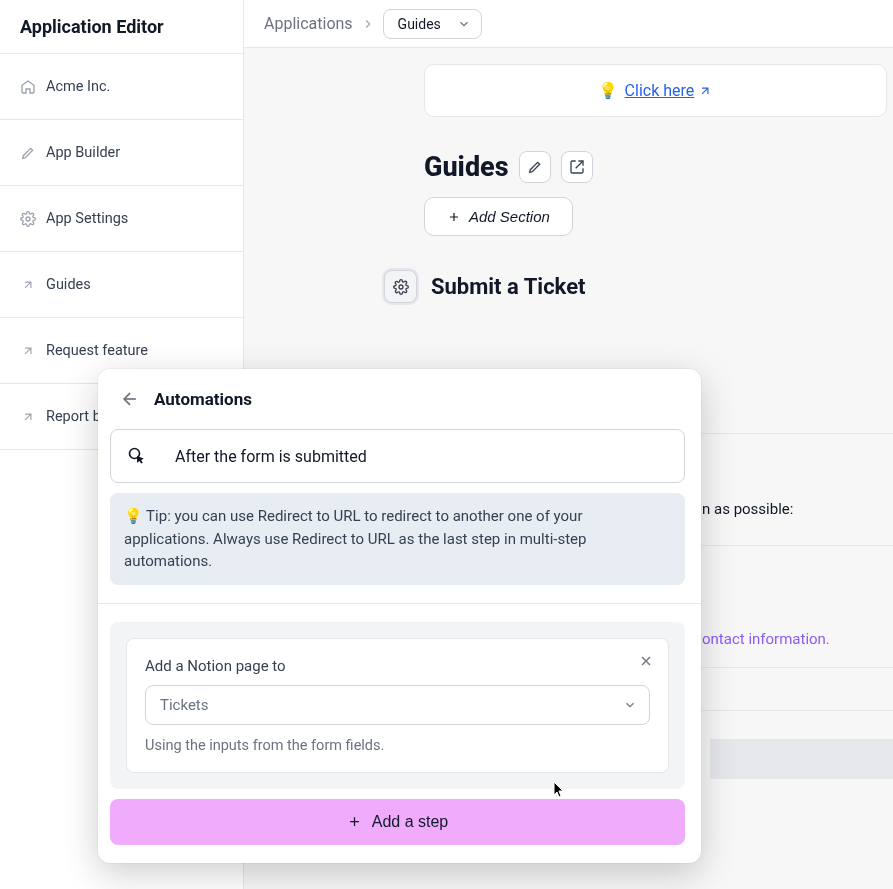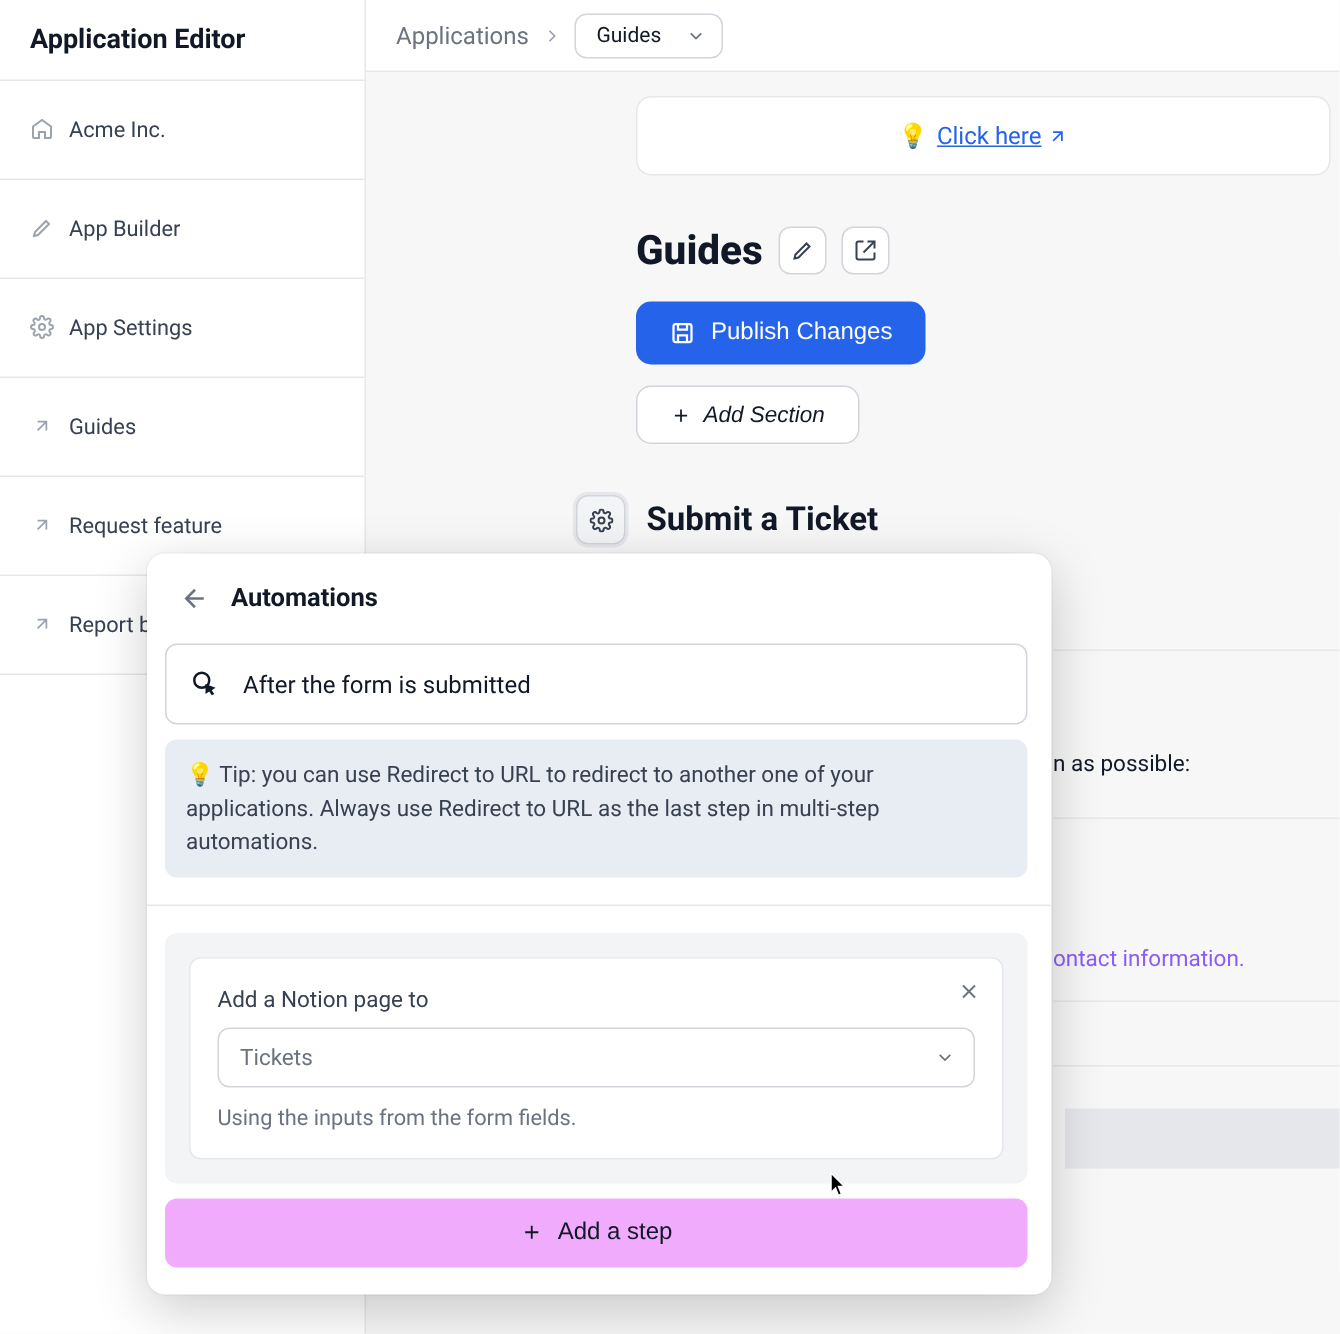--- a/index.html
+++ b/index.html
@@ -24,21 +24,21 @@
     padding: 16px 20px;
     border-bottom: 1px solid #e5e7eb;
   }
   .sidebar-header h1 {
     font-size: 18px;
     font-weight: 700;
     color: #111827;
   }
   .sidebar-item {
     display: flex;
-    align-items: flex-start;
+    align-items: flex-end;
     gap: 10px;
     padding: 24px 20px;
     border-bottom: 1px solid #e5e7eb;
     cursor: pointer;
     color: #374151;
     font-size: 14.5px;
   }
   .sidebar-item .icon {
     color: #9ca3af;
     display: inline-flex;
@@ -256,21 +256,21 @@
     font-weight: 700;
     color: #111827;
   }
   .trigger-box {
     margin: 6px 16px 10px 12px;
     border: 1px solid #d1d5db;
     border-radius: 8px;
     padding: 16px 16px;
     display: flex;
     align-items: center;
-    gap: 15px;
+    gap: 28px;
     font-size: 16px;
     color: #111827;
   }
   .tip-box {
     margin: 0 16px 0 12px;
     background: #e2e8f0cc;
     border-radius: 8px;
     padding: 12px 14px;
     font-size: 15px;
     color: #374151;
@@ -456,30 +456,20 @@
       </button>
       <button class="iconbtn">
         <svg width="16" height="16" viewBox="0 0 24 24" fill="none" stroke="currentColor" stroke-width="2">
             <path d="M14 3h7v7"></path>
             <path d="M10 14L21 3"></path>
             <path d="M21 14v5a2 2 0 0 1-2 2H5a2 2 0 0 1-2-2V5a2 2 0 0 1 2-2h5"></path>
           </svg>
       </button>
     </div>
 
-    <div>
-      <button class="publish-btn">
-        <svg width="18" height="18" viewBox="0 0 24 24" fill="none" stroke="currentColor" stroke-width="2">
-            <rect x="4" y="4" width="16" height="16" rx="2"></rect>
-            <path d="M8 4v5h8V4"></path>
-            <path d="M8 20v-6h8v6"></path>
-          </svg>
-        <span>Publish Changes</span>
-      </button>
-    </div>
     <div>
       <button class="add-section-btn">
         <svg width="14" height="14" viewBox="0 0 24 24" fill="none" stroke="currentColor" stroke-width="2">
             <path d="M12 5v14M5 12h14"></path>
           </svg>
         <span>Add Section</span>
       </button>
     </div>
 
     <div class="section-row">

